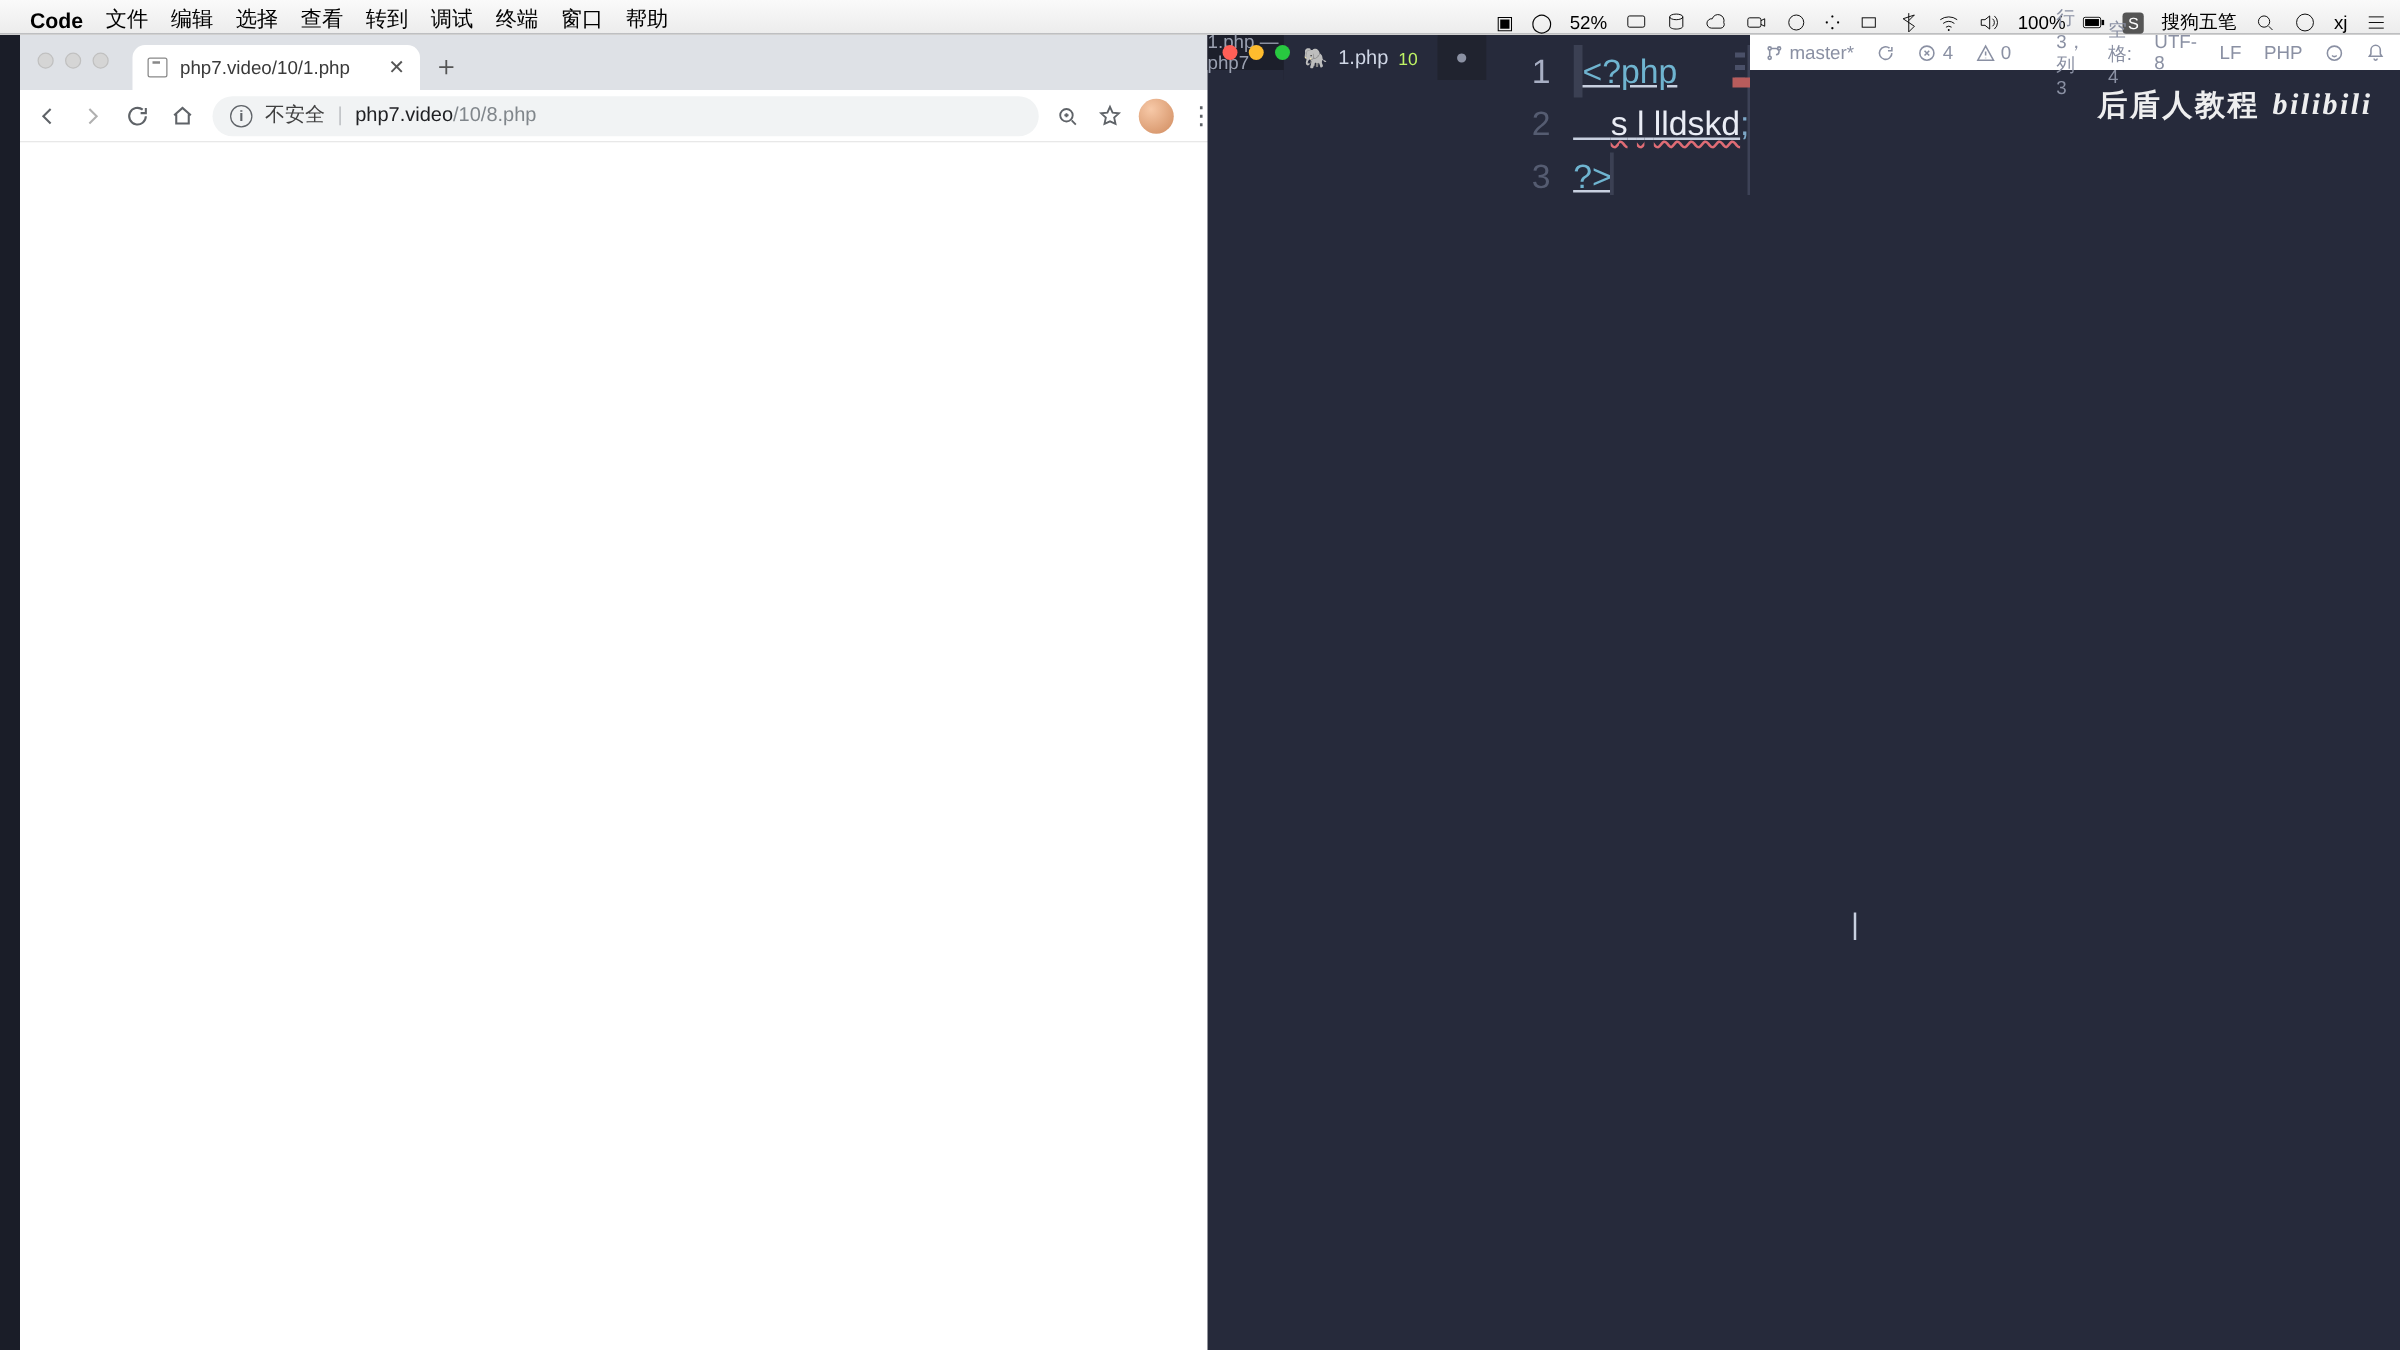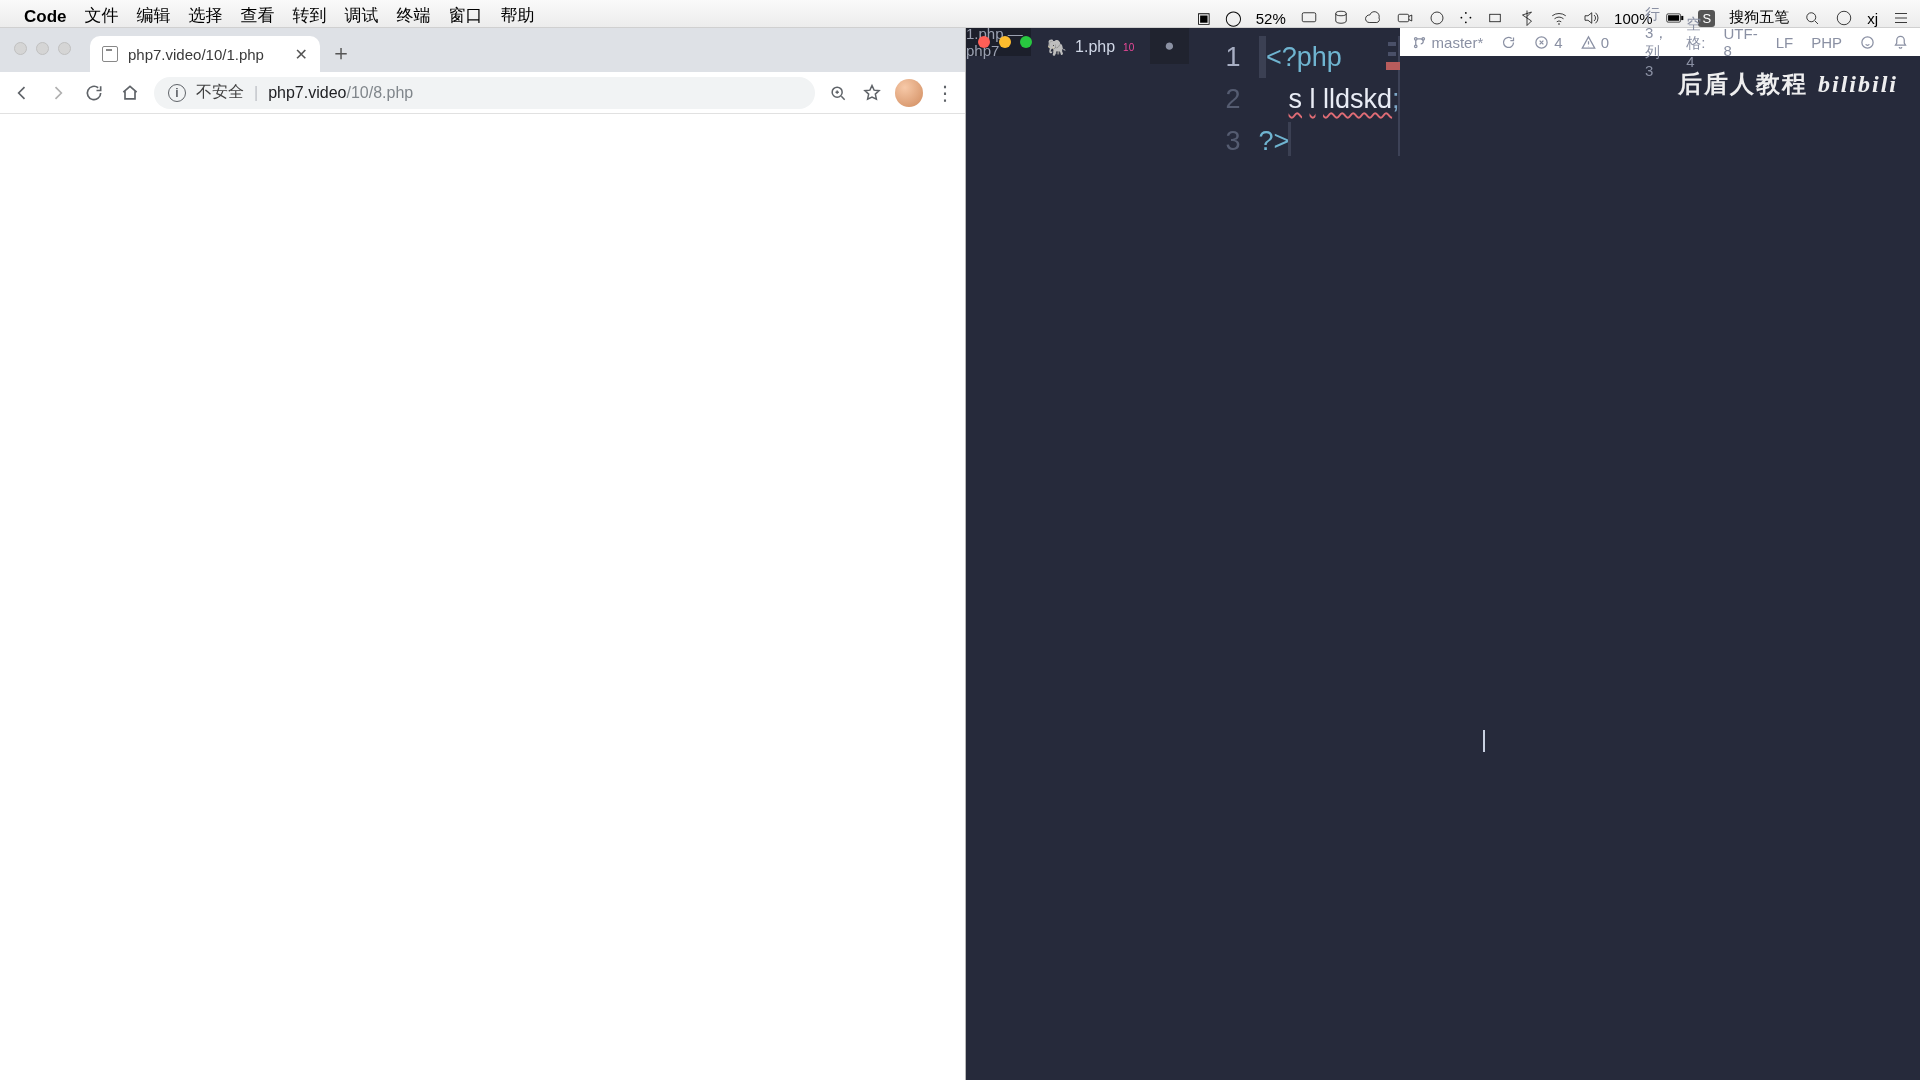--- a/index.html
+++ b/index.html
@@ -13,21 +13,21 @@
   .menubar .appname { font-weight:600; margin-right:18px; }
   .menubar .mitem { margin-right:18px; }
   .menubar .spacer { flex:1; }
   .menubar .ritem { margin-left:14px; display:flex; align-items:center; gap:4px; font-size:15px;}
   .menubar svg { width:18px; height:18px; }
 
   
   .desktop { position:absolute; top:28px; left:0; right:0; bottom:0; background:#1a1d28; }
 
   
-  .chrome { position:absolute; top:0; left:0; width:966px; bottom:0;
+  .chrome { position:absolute; top:0; left:16px; width:966px; bottom:0;
     background:#fff; border-right:1px solid #b8b8b8; display:flex; flex-direction:column;}
   .chrome-tabbar { height:44px; background:#dee1e6; display:flex; align-items:flex-end; padding-left:10px; position:relative;}
   .traffic { display:flex; gap:9px; position:absolute; left:14px; top:14px;}
   .traffic span { width:13px; height:13px; border-radius:50%; background:#d5d5d5; border:1px solid #c0c0c0;}
   .chrome-tab { margin-left:80px; height:36px; background:#fff; border-radius:10px 10px 0 0;
     display:flex; align-items:center; padding:0 12px; gap:10px; min-width:230px; font-size:15px; color:#3a3a3a;}
   .chrome-tab .favicon { width:16px; height:16px; border:1px solid #888; border-radius:2px; position:relative;}
   .chrome-tab .favicon::after{content:""; position:absolute; left:3px; top:2px; width:6px; height:2px; background:#888;}
   .chrome-tab .close { color:#555; font-size:16px; margin-left:auto; }
   .newtab { width:30px; height:30px; display:flex; align-items:center; justify-content:center;
@@ -57,31 +57,31 @@
     color:#9aa0b0; font-size:15px;}
   .vsc-titlebar .traffic2 { display:flex; gap:9px; position:absolute; left:12px;}
   .traffic2 span:nth-child(1){ width:12px;height:12px;border-radius:50%;background:#ff5f57;}
   .traffic2 span:nth-child(2){ width:12px;height:12px;border-radius:50%;background:#febc2e;}
   .traffic2 span:nth-child(3){ width:12px;height:12px;border-radius:50%;background:#28c840;}
   .vsc-titlebar .title { margin:0 auto; }
   .vsc-tabbar { height:36px; background:#20232f; display:flex; align-items:stretch;}
   .vsc-tab { display:flex; align-items:center; gap:8px; background:#262a3b;
     padding:0 16px; color:#d0d7e6; font-size:16px; border-top:2px solid #262a3b;}
   .vsc-tab .ficon { color:#b58bd1; font-size:16px;}
-  .vsc-tab .errcount { color:#ec4899; font-size:10px;}
+  .vsc-tab .errcount { color:#bef264; font-size:14px;}
   .vsc-tabbar .spacer{flex:1;}
   .watermark { position:absolute; right:22px; top:40px; display:flex; align-items:center; gap:10px;
     color:#ffffff; opacity:.92; font-weight:700; letter-spacing:2px;}
   .watermark .cn { font-size:24px; }
   .watermark .bili { font-family:"Comic Sans MS",cursive; font-size:24px; font-style:italic;}
   .editor { flex:1; display:flex; font-family:Menlo,Consolas,monospace; font-size:27px; line-height:42px;
     padding-top:8px; position:relative;}
   .gutter { width:70px; text-align:right; color:#555c71; padding-right:18px; user-select:none;}
   .gutter .g1{ color:#a8afc4;}
-  .code { flex:1; position:relative; }
+  .code { flex:1; position:relative;text-decoration:underline; }
   .codeline { white-space:pre; }
   .tag-open, .tag-close { color:#6fb4d0; }
   .err-text { color:#e9ecf5; position:relative; }
   .err-underline { text-decoration:underline wavy #e06c75; text-decoration-thickness:2px; text-underline-offset:4px;}
   .semi{ color:#7da7c7;}
   .highlight-box { display:inline-block; background:#3b4053; }
   .cursor-box { display:inline-block; width:3px; height:34px; background:#3b4053; margin-left:-1px; vertical-align:-6px;}
   .textcursor { position:absolute; width:2px; height:22px; background:#c8d0e0; left:224px; top:694px;}
   .minimap { position:absolute; right:0; top:0; width:14px; height:120px;
     border-right:2px solid #3d4257;}

